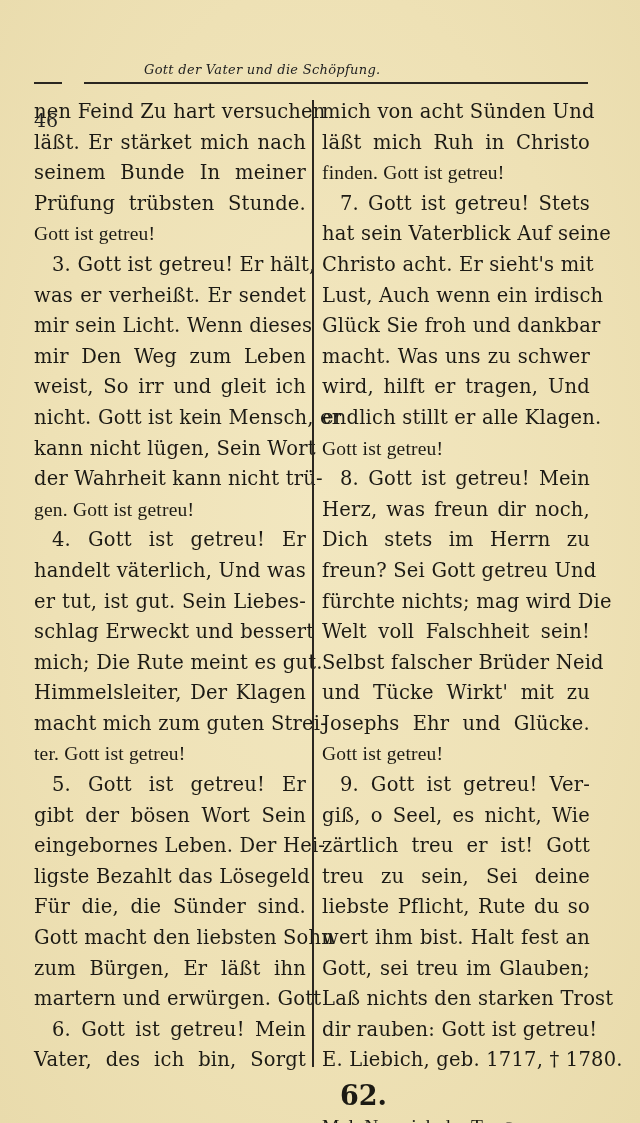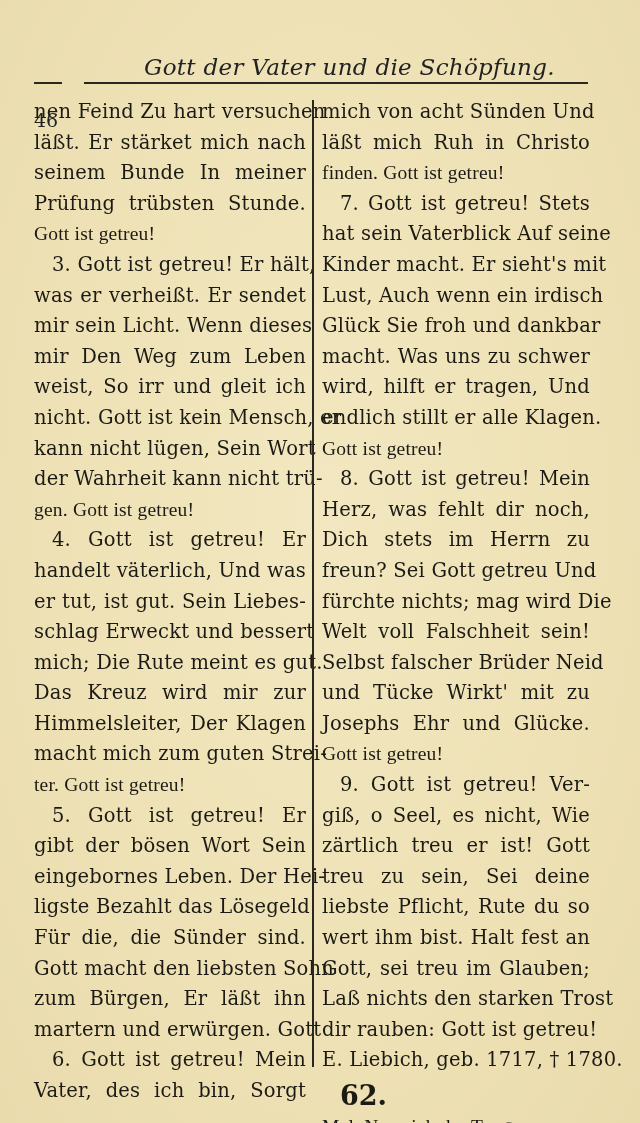--- a/index.html
+++ b/index.html
@@ -15,22 +15,22 @@
     background: radial-gradient(ellipse at 50% 45%, #f2e7c0 0%, #eee1b5 60%, #e9dbac 100%);
   }
   .header {
     position: absolute; top: 46px; left: 34px; width: 562px; height: 30px;
   }
   .page-num {
     position: absolute; left: 0; top: 18px;
     font-size: 19px; font-family: "DejaVu Serif", serif; color: #222; margin-top: 45px;
   }
   .running-title {
-    position: absolute; left: 110px; top: 8px;
-    font-size: 23px; letter-spacing: 0.3px; color: #222;
+    position: absolute; left: 110px; top: 16px;
+    font-size: 13px; letter-spacing: 0.3px; color: #222;
     font-family: "DejaVu Serif", serif; font-style: italic;
   }
   .rule-short {
     position: absolute; left: 34px; top: 82px; width: 28px; height: 2px; background: #2a2620;
   }
   .rule-long {
     position: absolute; left: 84px; top: 82px; width: 504px; height: 2px; background: #2a2620;
   }
   .col {
     position: absolute; top: 97px;
@@ -80,21 +80,20 @@
       <div class="line">weist, So irr und gleit ich</div>
       <div class="line">nicht. Gott ist kein Mensch, er</div>
       <div class="line">kann nicht lügen, Sein Wort</div>
       <div class="line">der Wahrheit kann nicht trü-</div>
       <div class="line last">gen. Gott ist getreu!</div>
       <div class="line indent">4. Gott ist getreu! Er</div>
       <div class="line">handelt väterlich, Und was</div>
       <div class="line">er tut, ist gut. Sein Liebes-</div>
       <div class="line">schlag Erweckt und bessert</div>
       <div class="line">mich; Die Rute meint es gut.</div>
-      <div class="line">Das Kreuz wird mir zur</div>
       <div class="line">Himmelsleiter, Der Klagen</div>
       <div class="line">macht mich zum guten Strei-</div>
       <div class="line last">ter. Gott ist getreu!</div>
       <div class="line indent">5. Gott ist getreu! Er</div>
       <div class="line">gibt der bösen Wort Sein</div>
       <div class="line">eingebornes Leben. Der Hei-</div>
       <div class="line">ligste Bezahlt das Lösegeld</div>
       <div class="line">Für die, die Sünder sind.</div>
       <div class="line">Gott macht den liebsten Sohn</div>
       <div class="line">zum Bürgen, Er läßt ihn</div>
@@ -102,29 +101,29 @@
       <div class="line indent">6. Gott ist getreu! Mein</div>
       <div class="line">Vater, des ich bin, Sorgt</div>
     </div>
   <div class="divider"></div>
   <div class="col col-right" id="col-right">
       <div class="line">mich von acht Sünden Und</div>
       <div class="line">läßt mich Ruh in Christo</div>
       <div class="line last">finden. Gott ist getreu!</div>
       <div class="line indent">7. Gott ist getreu! Stets</div>
       <div class="line">hat sein Vaterblick Auf seine</div>
-      <div class="line">Kinder macht. Er sieht's mit</div>
+      <div class="line">Christo acht. Er sieht's mit</div>
       <div class="line">Lust, Auch wenn ein irdisch</div>
       <div class="line">Glück Sie froh und dankbar</div>
       <div class="line">macht. Was uns zu schwer</div>
       <div class="line">wird, hilft er tragen, Und</div>
       <div class="line">endlich stillt er alle Klagen.</div>
       <div class="line last">Gott ist getreu!</div>
       <div class="line indent">8. Gott ist getreu! Mein</div>
-      <div class="line">Herz, was fehlt dir noch,</div>
+      <div class="line">Herz, was freun dir noch,</div>
       <div class="line">Dich stets im Herrn zu</div>
       <div class="line">freun? Sei Gott getreu Und</div>
       <div class="line">fürchte nichts; mag wird Die</div>
       <div class="line">Welt voll Falschheit sein!</div>
       <div class="line">Selbst falscher Brüder Neid</div>
       <div class="line">und Tücke Wirkt' mit zu</div>
       <div class="line">Josephs Ehr und Glücke.</div>
       <div class="line last">Gott ist getreu!</div>
       <div class="line indent">9. Gott ist getreu! Ver-</div>
       <div class="line">giß, o Seel, es nicht, Wie</div>

